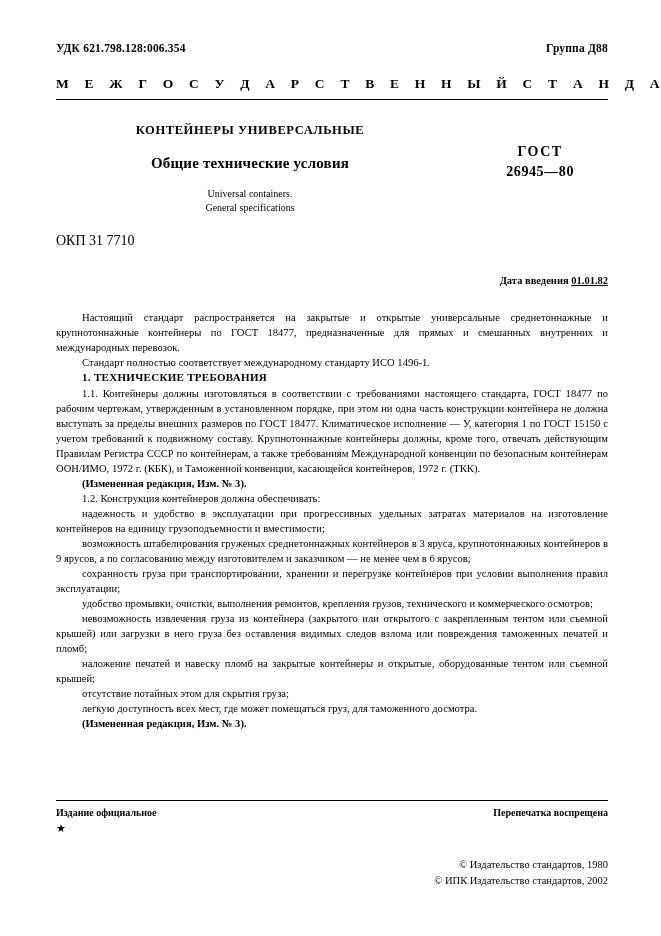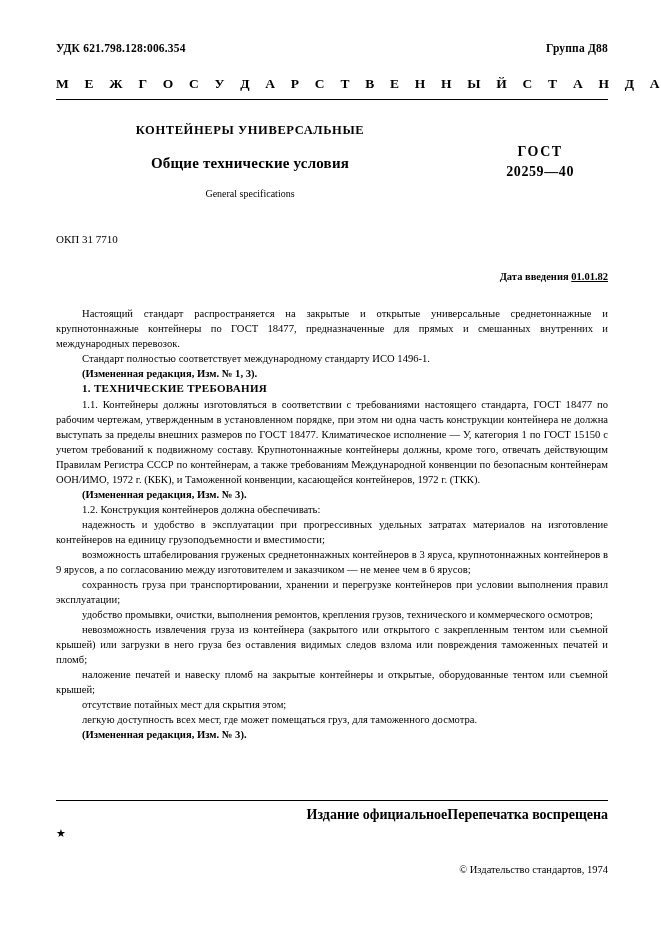--- a/index.html
+++ b/index.html
@@ -90,21 +90,21 @@
     right: 34px;
     top: 21px;
     text-align: center;
     font-weight: bold;
   }
   .gost-name { font-size: 14px; letter-spacing: 1.5px; }
   .gost-num { font-size: 14px; margin-top: 4px; letter-spacing: 0.6px; }
 
   .okp {
     margin-top: 14px;
-    font-size: 11px;
+    font-size: 14px;
   }
   .date-line {
     margin-top: 26px;
     text-align: right;
     font-size: 10.5px;
     font-weight: bold;
   }
   .date-line .date-val { text-decoration: underline; }
 
   
@@ -147,23 +147,23 @@
     width: 552px;
     font-size: 10.3px;
   }
   .footer hr {
     border: none;
     border-top: 1px solid #000;
     margin: 0 0 6px 0;
   }
   .footer-row {
     display: flex;
-    justify-content: flex-end;
-    font-weight: bold;
-    font-size: 14px;
+    justify-content: space-between;
+    font-weight: bold;
+    font-size: 10px;
   }
   .star {
     margin-top: 4px;
     font-size: 11px;
   }
   .copyright {
     margin-top: 22px;
     text-align: right;
     font-size: 10.5px;
     line-height: 1.55;
@@ -181,65 +181,66 @@
     </div>
 
     <div class="std-title">М Е Ж Г О С У Д А Р С Т В Е Н Н Ы Й     С Т А Н Д А Р Т</div>
     <hr class="rule">
 
     <div class="title-block">
       <div class="title-left">
         <div class="doc-title">КОНТЕЙНЕРЫ УНИВЕРСАЛЬНЫЕ</div>
         <div class="doc-subtitle">Общие технические условия</div>
         <div class="doc-en">
+          <div>Universal containers.</div>
           <div>General specifications</div>
         </div>
       </div>
       <div class="gost-box">
         <div class="gost-name">ГОСТ</div>
-        <div class="gost-num">20259—40</div>
+        <div class="gost-num">26945—80</div>
       </div>
     </div>
 
     <div class="okp">ОКП 31 7710</div>
 
     <div class="date-line">
       <span>Дата введения</span>
       <span class="date-val">01.01.82</span>
     </div>
 
     <div class="body-text">
       <p>Настоящий стандарт распространяется на закрытые и открытые универсальные среднетоннажные и крупнотоннажные контейнеры по ГОСТ 18477, предназначенные для прямых и смешанных внутренних и международных перевозок.</p>
       <p>Стандарт полностью соответствует международному стандарту ИСО 1496-1.</p>
-      <p class="bold">(Измененная редакция, Изм. № 1, 3).</p>
 
       <p class="section-head">1. ТЕХНИЧЕСКИЕ ТРЕБОВАНИЯ</p>
 
       <p>1.1.  Контейнеры должны изготовляться в соответствии с требованиями настоящего стандарта, ГОСТ 18477 по рабочим чертежам, утвержденным в установленном порядке, при этом ни одна часть конструкции контейнера не должна выступать за пределы внешних размеров по ГОСТ 18477. Климатическое исполнение — У, категория 1 по ГОСТ 15150 с учетом требований к подвижному составу. Крупнотоннажные контейнеры должны, кроме того, отвечать действующим Правилам Регистра СССР по контейнерам, а также требованиям Международной конвенции по безопасным контейнерам ООН/ИМО, 1972 г. (КБК), и Таможенной конвенции, касающейся контейнеров, 1972 г. (ТКК).</p>
 
 
       <p class="bold sp-before">(Измененная редакция, Изм. № 3).</p>
 
       <p>1.2.  Конструкция контейнеров должна обеспечивать:</p>
       <p>надежность и удобство в эксплуатации при прогрессивных удельных затратах материалов на изготовление контейнеров на единицу грузоподъемности и вместимости;</p>
       <p>возможность штабелирования груженых среднетоннажных контейнеров в 3 яруса, крупнотоннажных контейнеров в 9 ярусов, а по согласованию между изготовителем и заказчиком — не менее чем в 6 ярусов;</p>
       <p>сохранность груза при транспортировании, хранении и перегрузке контейнеров при условии выполнения правил эксплуатации;</p>
       <p>удобство промывки, очистки, выполнения ремонтов, крепления грузов, технического и коммерческого осмотров;</p>
       <p>невозможность извлечения груза из контейнера (закрытого или открытого с закрепленным тентом или съемной крышей) или загрузки в него груза без оставления видимых следов взлома или повреждения таможенных печатей и пломб;</p>
       <p>наложение печатей и навеску пломб на закрытые контейнеры и открытые, оборудованные тентом или съемной крышей;</p>
-      <p>отсутствие потайных мест для скрытия этом;</p>
+      <p>отсутствие потайных этом для скрытия груза;</p>
       <p>легкую доступность всех мест, где может помещаться груз, для таможенного досмотра.</p>
       <p class="bold">(Измененная редакция, Изм. № 3).</p>
     </div>
   </div>
 
   <div class="footer">
     <hr>
     <div class="footer-row">
       <span>Издание официальное</span>
       <span>Перепечатка воспрещена</span>
     </div>
     <div class="star">★</div>
     <div class="copyright">
-      <div>© Издательство стандартов, 1974</div>
+      <div>© Издательство стандартов, 1980</div>
+      <div>© ИПК Издательство стандартов, 2002</div>
     </div>
   </div>
 </div>
 
 </body></html>

